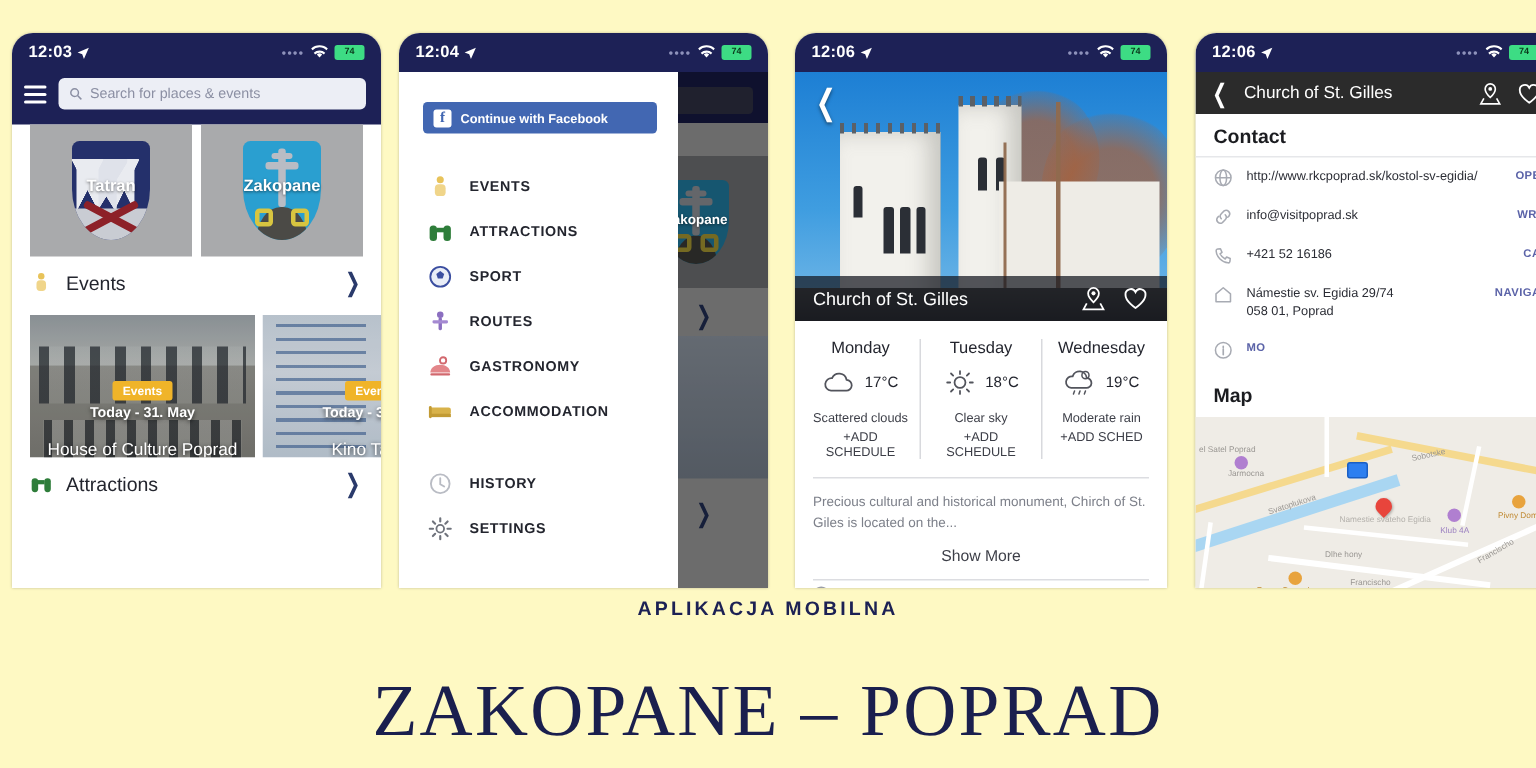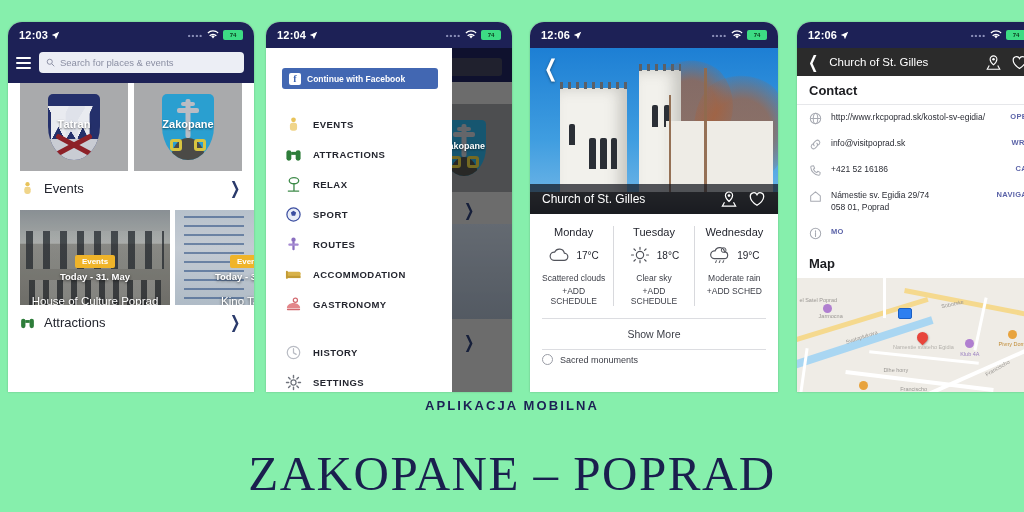--- a/index.html
+++ b/index.html
@@ -2,21 +2,21 @@
 <html><head>
 <meta charset="utf-8">
 <style>
   * { box-sizing: border-box; margin: 0; padding: 0; }
   html, body { width: 1024px; height: 512px; overflow: hidden; }
   body {
     background: #ffffff;
     font-family: "Liberation Sans", sans-serif;
     position: relative;
   }
-  .stage { position: relative; width: 1024px; height: 512px; background: #86efac; }
+  .stage { position: relative; width: 1024px; height: 512px; background: #fef9c3; }
 
   
   .phone {
     position: absolute;
     top: 22px;
     height: 370px;
     background: #fff;
     border-radius: 14px 14px 0 0;
     overflow: hidden;
     box-shadow: 0 0 2px rgba(0,0,0,.25);
@@ -496,56 +496,48 @@
         <div class="menu-item">
           <svg class="mi-ic" viewBox="0 0 18 18">
             <rect x="1.5" y="4.5" width="5.2" height="11" rx="2.5" fill="#2e7d3a"></rect>
             <rect x="11.3" y="4.5" width="5.2" height="11" rx="2.5" fill="#2e7d3a"></rect>
             <rect x="6.5" y="6.2" width="5.2" height="3.2" fill="#2e7d3a"></rect>
           </svg>
           <span class="mi-lb">ATTRACTIONS</span>
         </div>
         <div class="menu-item">
           <svg class="mi-ic" viewBox="0 0 18 18">
-            <ellipse cx="9.5" cy="5" rx="5" ry="3.2" fill="none" stroke="#3f8b4a" stroke-width="1.4"></ellipse>
-            <path d="M9.5 8v8" stroke="#3f8b4a" stroke-width="1.4" fill="none"></path>
-            <path d="M3 16h12" stroke="#3f8b4a" stroke-width="1.4" fill="none"></path>
-          </svg>
-          <span class="mi-lb">RELAX</span>
-        </div>
-        <div class="menu-item">
-          <svg class="mi-ic" viewBox="0 0 18 18">
             <circle cx="9" cy="9" r="7" fill="#e9edf7" stroke="#3b4ea0" stroke-width="1.3"></circle>
             <path d="M9 5l2.8 2-1.1 3.3H7.3L6.2 7z" fill="#3b4ea0"></path>
           </svg>
           <span class="mi-lb">SPORT</span>
         </div>
         <div class="menu-item">
           <svg class="mi-ic" viewBox="0 0 18 18">
             <circle cx="9" cy="4" r="2.3" fill="#8b6fc0"></circle>
             <rect x="7.8" y="6" width="2.4" height="9" rx="1" fill="#8b6fc0"></rect>
             <rect x="3.5" y="8" width="11" height="2.2" rx="1" fill="#a58ad2"></rect>
           </svg>
           <span class="mi-lb">ROUTES</span>
         </div>
         <div class="menu-item">
           <svg class="mi-ic" viewBox="0 0 18 18">
+            <path d="M2 13h14c0-3.2-3.1-5.5-7-5.5S2 9.8 2 13z" fill="#e3868a"></path>
+            <circle cx="11" cy="4.5" r="2.2" fill="none" stroke="#d2686e" stroke-width="1.3"></circle>
+            <rect x="2" y="13.6" width="14" height="1.6" rx=".8" fill="#d2686e"></rect>
+          </svg>
+          <span class="mi-lb">GASTRONOMY</span>
+        </div>
+        <div class="menu-item">
+          <svg class="mi-ic" viewBox="0 0 18 18">
             <rect x="1.5" y="6" width="15" height="5" rx="1.6" fill="#d8b24a"></rect>
             <rect x="1.5" y="10.4" width="15" height="2.4" fill="#c29b34"></rect>
             <rect x="1" y="5" width="2" height="8.6" rx="1" fill="#c29b34"></rect>
           </svg>
           <span class="mi-lb">ACCOMMODATION</span>
-        </div>
-        <div class="menu-item">
-          <svg class="mi-ic" viewBox="0 0 18 18">
-            <path d="M2 13h14c0-3.2-3.1-5.5-7-5.5S2 9.8 2 13z" fill="#e3868a"></path>
-            <circle cx="11" cy="4.5" r="2.2" fill="none" stroke="#d2686e" stroke-width="1.3"></circle>
-            <rect x="2" y="13.6" width="14" height="1.6" rx=".8" fill="#d2686e"></rect>
-          </svg>
-          <span class="mi-lb">GASTRONOMY</span>
         </div>
 
         <div class="menu-gap"></div>
 
         <div class="menu-item">
           <svg class="mi-ic" viewBox="0 0 18 18">
             <circle cx="9" cy="9" r="6.6" fill="none" stroke="#b9bcc4" stroke-width="1.3"></circle>
             <path d="M9 5v4.3l2.8 1.7" stroke="#b9bcc4" stroke-width="1.3" fill="none" stroke-linecap="round"></path>
           </svg>
           <span class="mi-lb">HISTORY</span>
@@ -653,20 +645,21 @@
             </g>
           </svg>
           <span class="wx-tmp">19°C</span>
         </div>
         <div class="wx-desc">Moderate rain</div>
         <div class="wx-add">+ADD SCHED</div>
       </div>
     </div>
 
     <div class="divider"></div>
+    <div class="descr">Precious cultural and historical monument, Chirch of St. Giles is located on the...</div>
     <div class="showmore">Show More</div>
     <div class="divider"></div>
     <div class="tagrow">
       <span class="tag-ic"></span>
       <span class="tag-tx">Sacred monuments</span>
     </div>
   </div>
 
   <div class="phone" id="phone4">
     <div class="statusbar sb-dark">

